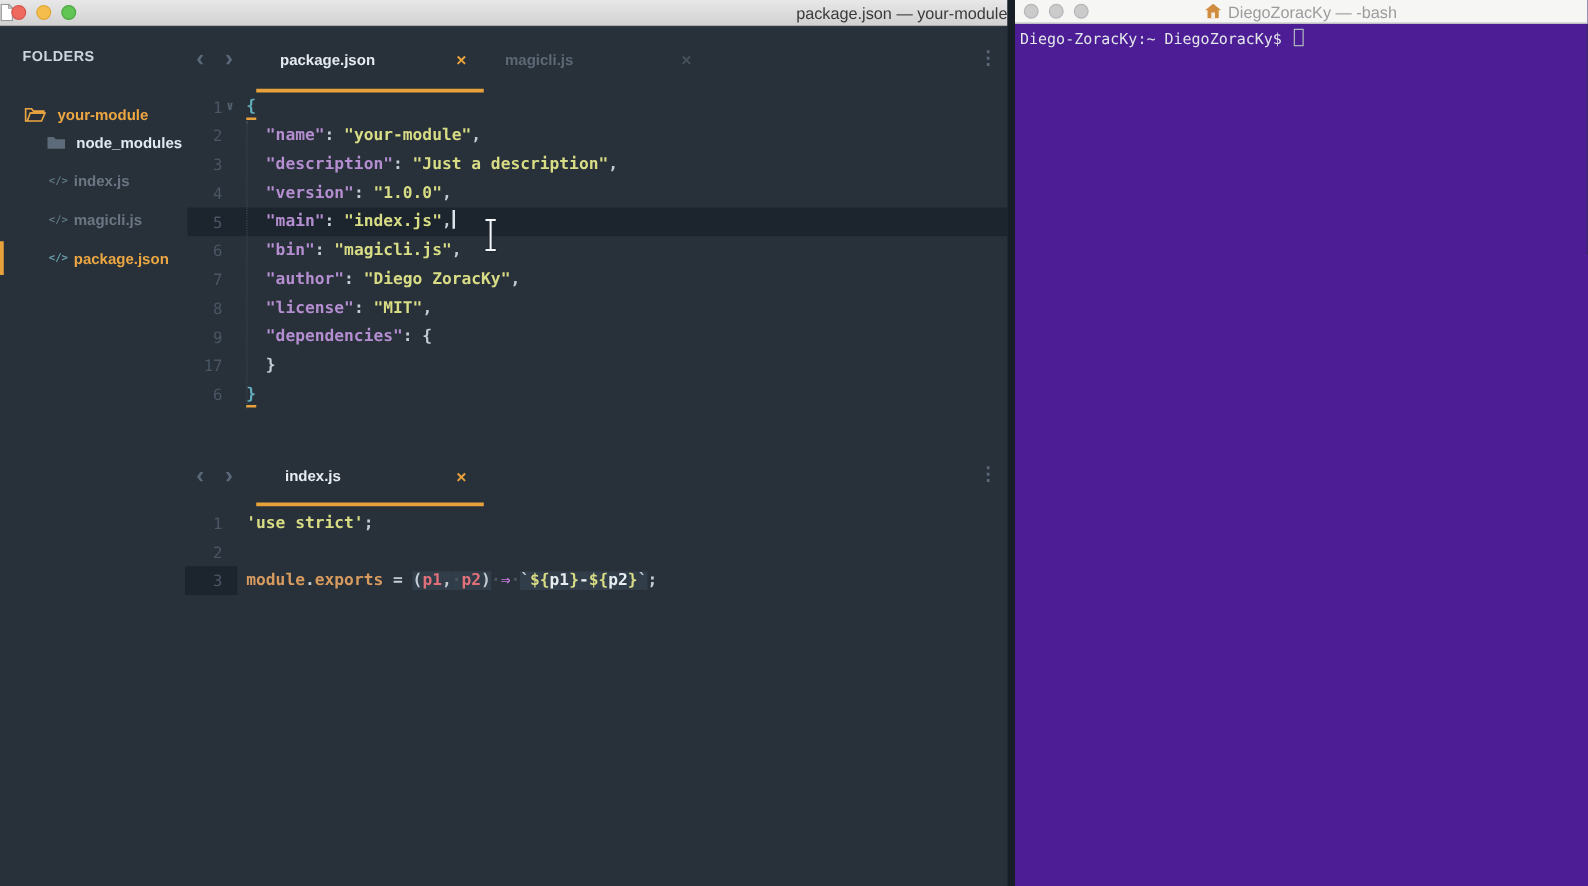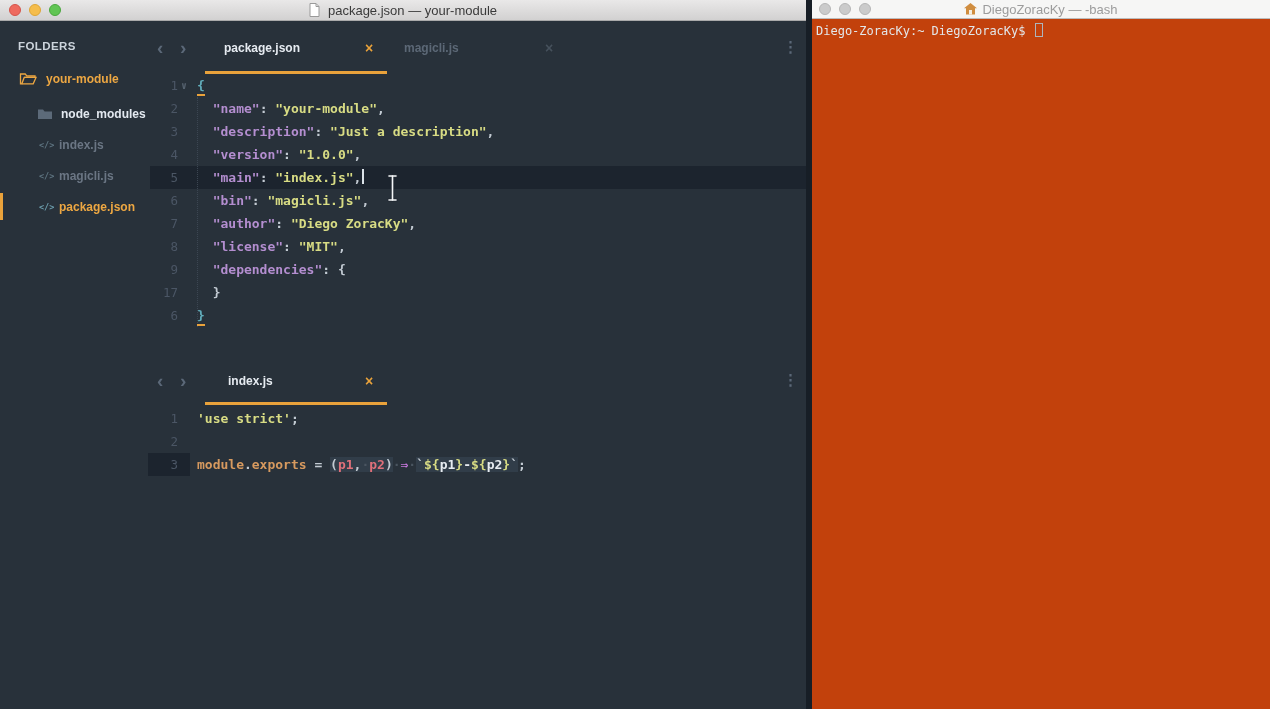--- a/index.html
+++ b/index.html
@@ -16,21 +16,21 @@
     position:absolute; top:0; left:0; right:0; height:21px;
     background:linear-gradient(#e9e8e8,#d2d1d1); border-bottom:1px solid #aaa;
   }
   .lights { position:absolute; top:4px; left:9px; display:flex; gap:8px; }
   .light { width:12px; height:12px; border-radius:50%; }
   .light-red    { background:#ee6a5f; border:1px solid #d5544a; }
   .light-yellow { background:#f5bd4c; border:1px solid #dfa636; }
   .light-green  { background:#61c554; border:1px solid #4aa73e; }
   .light-gray   { background:#cbcbcb; border:1px solid #b6b6b6; }
   .title-center {
-    height:100%; display:flex; align-items:center; justify-content:center; gap:8px;
+    height:100%; display:flex; align-items:center; justify-content:space-between; gap:8px;
     font-size:13px; color:#3a3a3a;
   }
   .workspace { position:absolute; top:21px; left:0; right:0; bottom:0; background:#28313a;text-decoration:underline; }
 
   
   .sidebar { position:absolute; top:0; left:0; width:150px; bottom:0; }
   .folders-header { position:absolute; top:19px; left:18px; font-size:11.5px; font-weight:bold;
     letter-spacing:.4px; color:#ccd4dc; }
   .tree-item { position:absolute; left:0; width:150px; height:31px; }
   .tree-item .t-icon { position:absolute; top:50%; transform:translateY(-50%); line-height:0; }
@@ -77,21 +77,21 @@
   .c-ws    { color:#4a5560; }
   .c-brace { color:#62aebc; border-bottom:2px solid #e9a23b; padding-bottom:1px; }
   .seg-bg  { background:#313d49; }
   .caret { display:inline-block; width:2px; height:15px; background:#dbe2e8; vertical-align:-2px; margin-left:1px; }
   .indent-guide { position:absolute; left:197px; top:76px; height:230px; border-left:1px dotted #3c4652; }
 
   
   .window-divider { position:absolute; top:0; left:806px; width:6px; height:709px; background:#171e26; }
 
   
-  .terminal-window { position:absolute; top:0; left:812px; width:458px; height:709px; background:#c2410c; }
+  .terminal-window { position:absolute; top:0; left:812px; width:458px; height:709px; background:#4c1d95; }
   .titlebar-terminal { position:absolute; top:0; left:0; right:0; height:19px;
     background:#f6f6f5; border-bottom:1px solid #bcbcbc; }
   .terminal-lights { position:absolute; top:3px; left:7px; display:flex; gap:8px; }
   .title-terminal { height:100%; display:flex; align-items:center; justify-content:center; gap:5px;
     font-size:13px; color:#9c9c9c; }
   .terminal-content { position:absolute; top:19px; left:0; right:0; bottom:0; padding:4px 4px;
     font-family:"DejaVu Sans Mono", monospace; font-size:12px; color:#e3e7ea; }
   .cursor-box { display:inline-block; width:8px; height:14px; border:1px solid #adb5bc;
     vertical-align:-2px; margin-left:2px; }
 
@@ -116,21 +116,21 @@
       </svg>
       <span>package.json — your-module</span>
     </div>
   </div>
 
   <div class="workspace">
 
     <div class="sidebar">
       <div class="folders-header">FOLDERS</div>
       <div id="sidebar-items">
-          <div class="tree-item st-root" style="top: 42px;">
+          <div class="tree-item st-root" style="top: 55px;">
             <span class="t-icon" style="left: 19px;"><svg width="18" height="14" viewBox="0 0 18 14">
                 <path d="M1.5 2 H6.2 L7.8 3.9 H16 V5.4 H5.2 L2.8 11.8 H1.5 Z" fill="none" stroke="#eda742" stroke-width="1.3"></path>
                 <path d="M5.2 5.4 H17 L14.2 11.8 H2.8" fill="none" stroke="#eda742" stroke-width="1.3"></path>
               </svg></span>
             <span class="t-label" style="left: 46px;">your-module</span>
           </div>
           <div class="tree-item st-bright" style="top: 77px;">
             <span class="t-icon" style="left: 37px;"><svg width="16" height="12" viewBox="0 0 16 12">
                 <path d="M1 1.5 H6 L7.6 3.4 H15 V11 H1 Z" fill="#5c6a79"></path>
               </svg></span>

